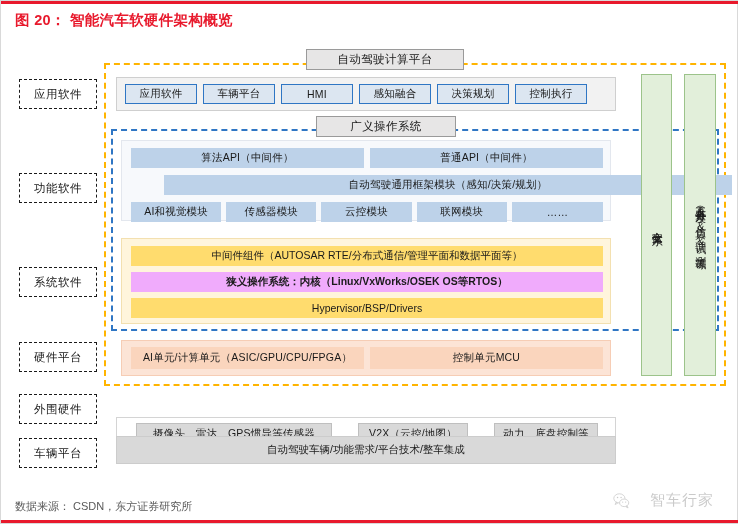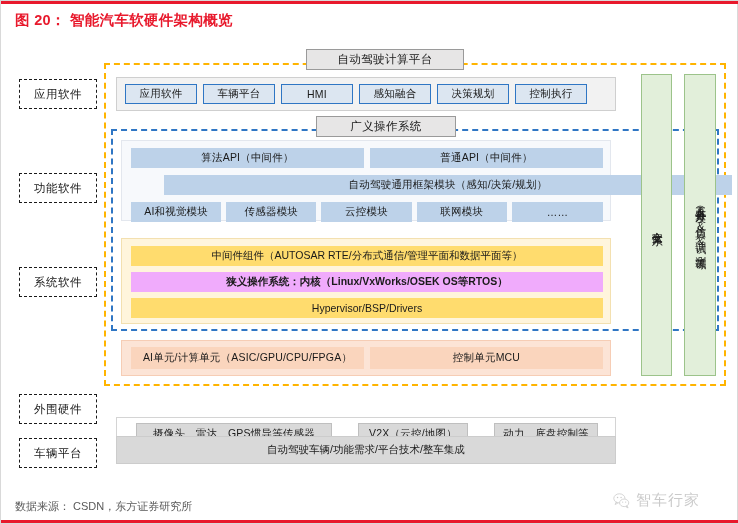--- a/index.html
+++ b/index.html
@@ -31,21 +31,21 @@
     letter-spacing: .3px; white-space: nowrap;
   }
 
   
   #source {
     position: absolute; left: 14px; top: 498px;
     font-size: 11px; color: #595959; white-space: nowrap;
   }
   #watermark {
     position: absolute; left: 612px; top: 490px;
-    display: flex; align-items: center; gap: 6px;
+    display: flex; align-items: center; gap: 20px;
     opacity: .35;
   }
   #watermark .wx { width: 17px; height: 17px; }
   #watermark .wm-text {
     font-size: 15px; color: #6b6b6b; letter-spacing: 1px; white-space: nowrap;
   }
 
   
   .cat {
     position: absolute;
@@ -184,20 +184,23 @@
   <div id="title">图 20： 智能汽车软硬件架构概览</div>
 
   <div class="cat" style="top:78px">
       <span>应用软件</span>
     </div>
   <div class="cat" style="top:172px">
       <span>功能软件</span>
     </div>
   <div class="cat" style="top:266px">
       <span>系统软件</span>
+    </div>
+  <div class="cat" style="top:341px">
+      <span>硬件平台</span>
     </div>
   <div class="cat" style="top:393px">
       <span>外围硬件</span>
     </div>
   <div class="cat" style="top:437px">
       <span>车辆平台</span>
     </div>
 
   <div id="orange-box"></div>
   <div id="blue-box"></div>

